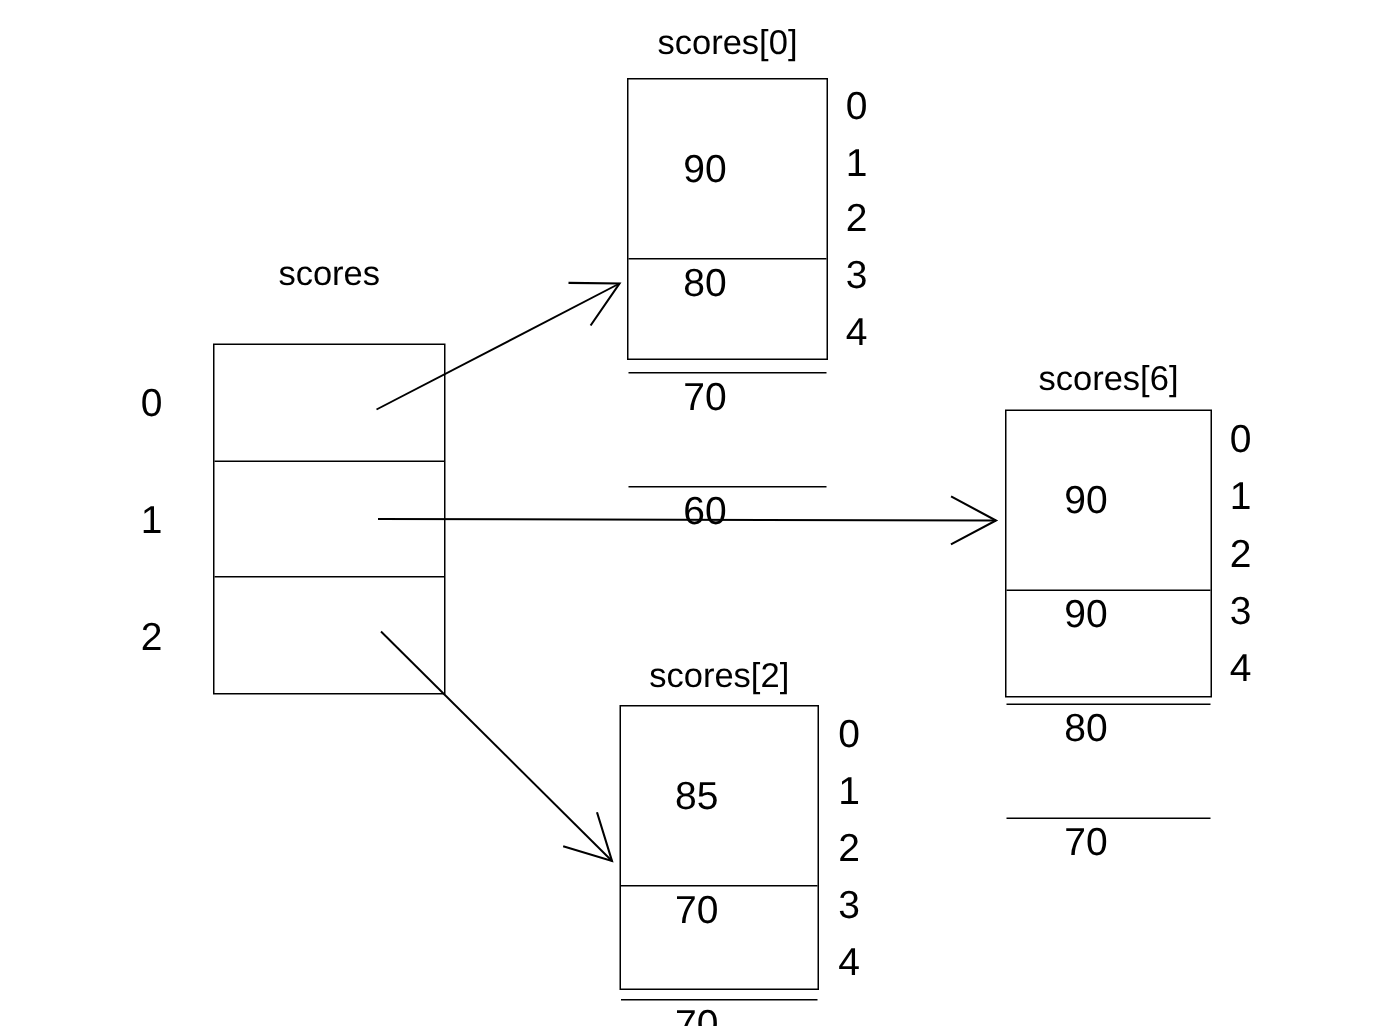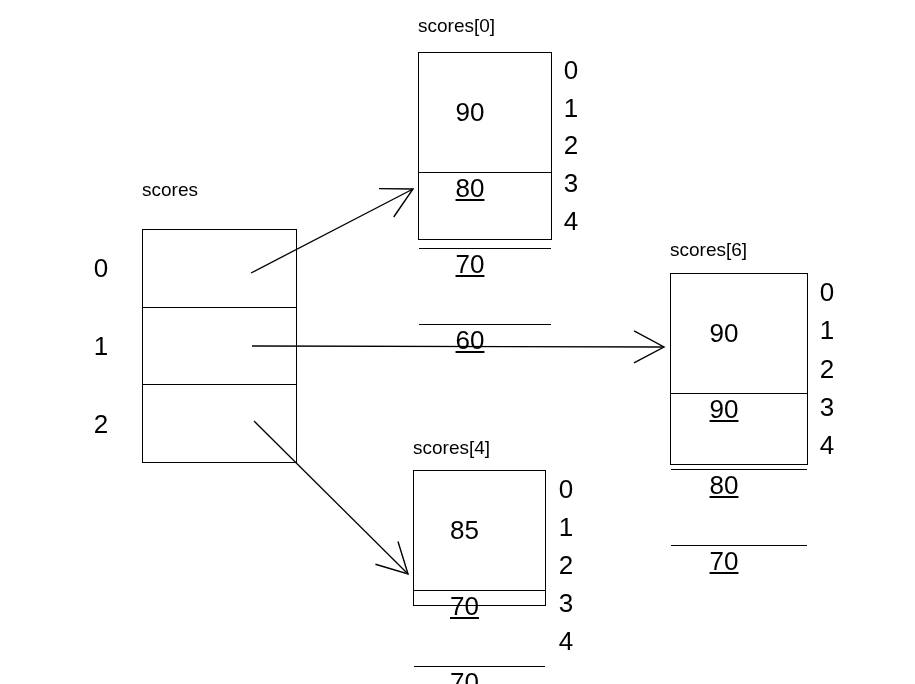--- a/index.html
+++ b/index.html
@@ -6,35 +6,35 @@
   body {
     width: 915px; height: 684px;
     position: relative;
     background: #ffffff;
     color: #000000;
     font-family: "Liberation Sans", sans-serif;
     overflow: hidden;
   }
   .hdr {
     position: absolute;
-    text-align: left;
-    font-size: 19px;
+    text-align: center;
+    font-size: 23px;
     white-space: nowrap;
     line-height: 1.1;
   }
   .box {
     position: absolute;
     border: 1.5px solid #000;
     box-sizing: border-box;
     display: flex;
     flex-direction: column;
     background: #fff;
   }
   .box .cell { flex: 1 1 0; }
-  .box .cell + .cell { border-top: 1.5px solid #000; text-decoration: underline; }
+  .box .cell + .cell { border-top: 1.5px solid #000; }
   .valcell {
     display: flex;
     align-items: center;
     justify-content: center;
     font-size: 26px;
     padding-right: 30px;
     box-sizing: border-box;
     margin-top: 44px;
   }
   .idxcol {
@@ -44,34 +44,34 @@
     flex-direction: column;
     font-size: 26px;
   }
   .idxcol .idx {
     flex: 1 1 0;
     display: flex;
     align-items: center;
     justify-content: center;
   }
   
-  #main-title { left: 142px; top: 180px; width: 155px; }
+  #main-title { left: 142px; top: 170px; width: 155px; }
   #main-box   { left: 142px; top: 229px; width: 155px; height: 234px; }
   #main-idx   { left: 86px;  top: 229px; height: 234px; }
   
   #hdr0 { left: 418px; top: 16px;  width: 134px; }
   #tbl0 { left: 418px; top: 52px;  width: 134px; height: 188px; }
   #idx0 { left: 556px; top: 52px;  height: 188px; }
   
   #hdr1 { left: 670px; top: 240px; width: 138px; }
   #tbl1 { left: 670px; top: 273px; width: 138px; height: 192px; }
   #idx1 { left: 812px; top: 273px; height: 192px; }
   
   #hdr2 { left: 413px; top: 438px; width: 133px; }
-  #tbl2 { left: 413px; top: 470px; width: 133px; height: 136px; }
+  #tbl2 { left: 413px; top: 470px; width: 133px; height: 190px; }
   #idx2 { left: 551px; top: 470px; height: 190px; }
 
   #arrow-layer {
     position: absolute;
     left: 0; top: 0;
     pointer-events: none;
   }
 </style>
 </head>
 <body>
@@ -113,21 +113,21 @@
   <div class="cell valcell">70</div>
 </div>
 <div class="idxcol" id="idx1">
   <span class="idx">0</span>
   <span class="idx">1</span>
   <span class="idx">2</span>
   <span class="idx">3</span>
   <span class="idx">4</span>
 </div>
 
-<div class="hdr" id="hdr2">scores[4]</div>
+<div class="hdr" id="hdr2">scores[2]</div>
 <div class="box" id="tbl2">
   <div class="cell valcell">85</div>
   <div class="cell valcell">70</div>
   <div class="cell valcell">70</div>
   <div class="cell valcell">60</div>
 </div>
 <div class="idxcol" id="idx2">
   <span class="idx">0</span>
   <span class="idx">1</span>
   <span class="idx">2</span>

